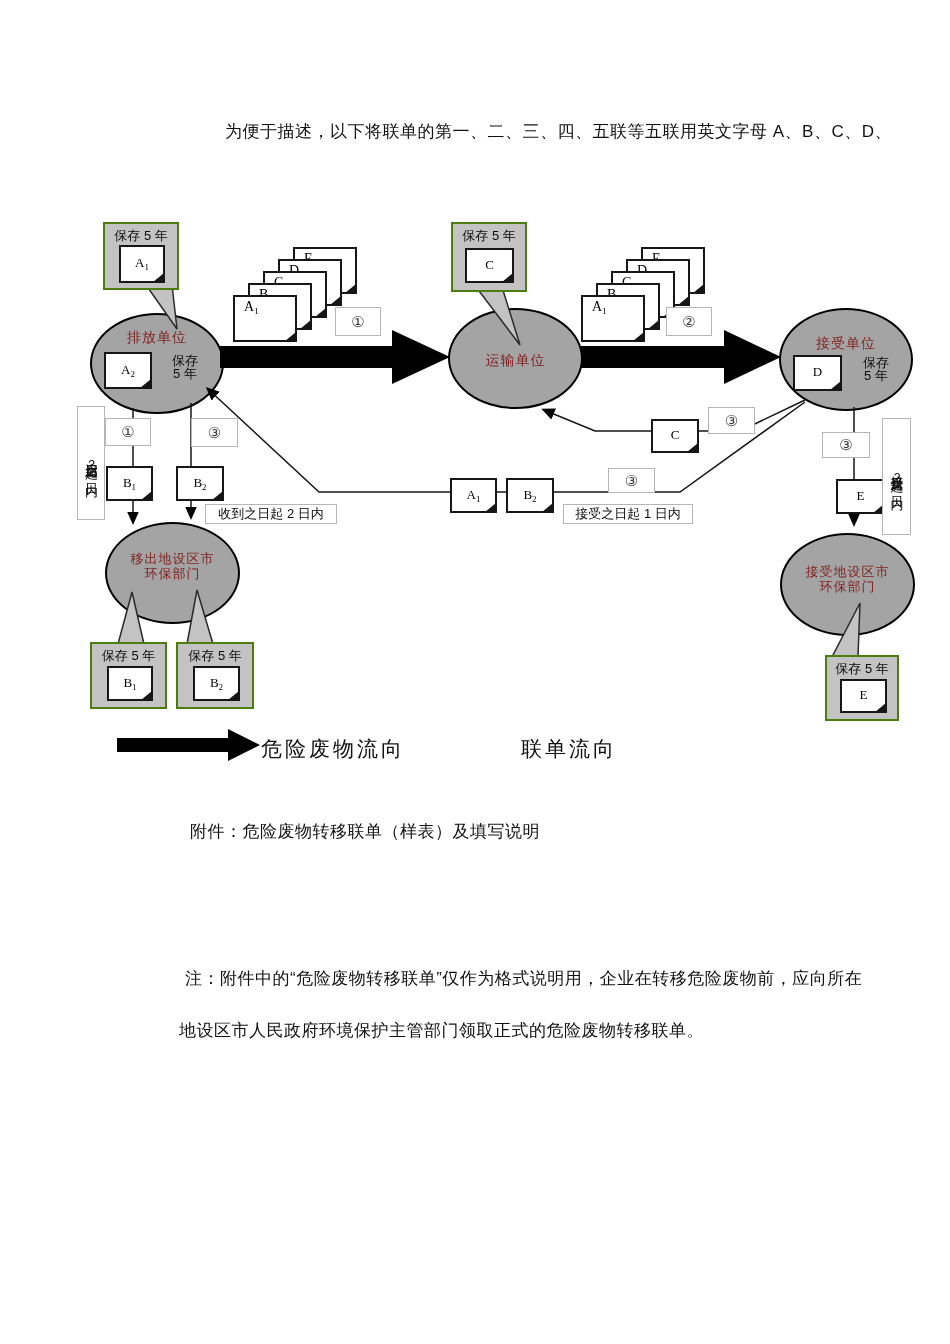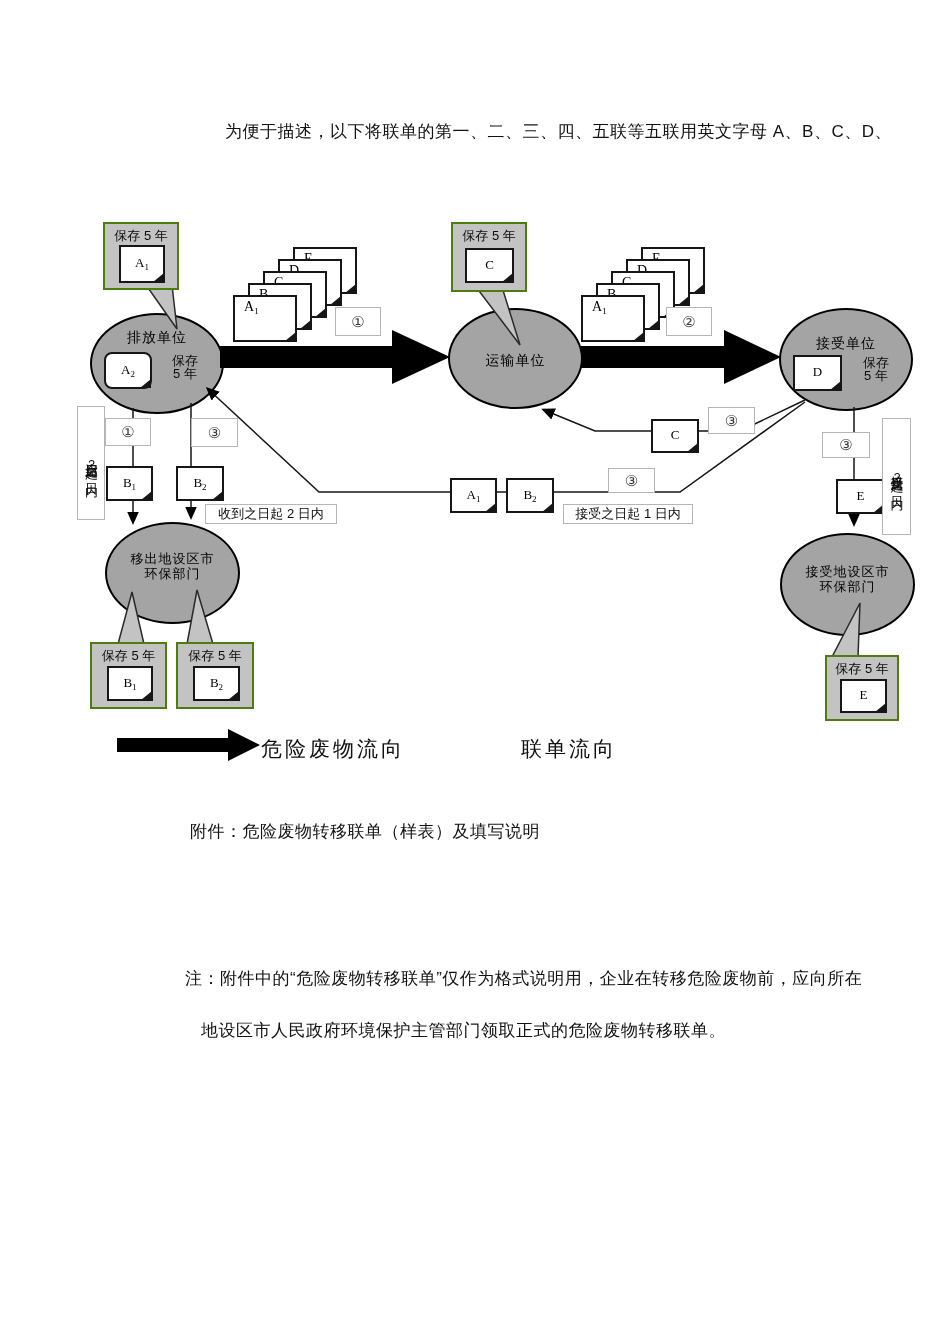--- a/index.html
+++ b/index.html
@@ -10,21 +10,21 @@
   .abs { position:absolute; }
   
   .para { font-size:17px; letter-spacing:0.5px; white-space:nowrap; }
   .isub { font-size:11px; vertical-align:-5px; }
   
   .node {
     position:absolute; border-radius:50%; background:#a4a4a4;
     border:2px solid #000; z-index:1;
   }
   .node .nlabel { position:absolute; left:0; right:0; text-align:center;
-    font-size:14px; letter-spacing:1px; color:#000000; }
+    font-size:14px; letter-spacing:1px; color:#7f1d1d; }
   .node .nkeep { position:absolute; text-align:center; font-size:13px;
     line-height:13px; color:#0c0c0c; }
   
   #overlay { position:absolute; left:0; top:0; z-index:2; }
   
   .callout {
     position:absolute; background:#c3c3c3; border:2px solid #4d7c0f; z-index:3;
   }
   .callout .ctitle { position:absolute; top:3px; left:0; right:0;
     text-align:center; font-size:13px; color:#0c0c0c; }
@@ -140,21 +140,21 @@
         <span class="dl"><span>B</span><span class="sub">2</span></span>
       </div>
   </div>
   <div class="callout" style="left:777px; top:655px; width:70px; height:62px;">
     <div class="ctitle">保存 5 年</div>
     <div class="doc" style="left:13px; top:22px; width:43px; height:30px;">
         <span class="dl"><span>E</span><span class="sub"></span></span>
       </div>
   </div>
 
-  <div class="doc" style="left:56px; top:352px; width:44px; height:33px;border-radius:8px;">
+  <div class="doc" style="left:56px; top:352px; width:44px; height:33px;">
       <span class="dl"><span>A</span><span class="sub">2</span></span>
     </div>
   <div class="doc" style="left:745px; top:355px; width:45px; height:32px;">
       <span class="dl"><span>D</span><span class="sub"></span></span>
     </div>
 
   <div class="doc stackdoc" style="left:245px; top:247px; width:60px; height:43px;">
       <span class="dl"><span>E</span><span class="sub"></span></span>
     </div>
   <div class="doc stackdoc" style="left:230px; top:259px; width:60px; height:43px;">
@@ -216,15 +216,15 @@
   <div class="tbox vbox" style="left:29px; top:406px; width:26px; height:112px;">启运之日起2日内</div>
   <div class="tbox vbox" style="left:834px; top:418px; width:27px; height:115px;">接受之日起2日内</div>
   <div class="tbox" style="left:157px; top:504px; width:130px; height:18px;">收到之日起 2 日内</div>
   <div class="tbox" style="left:515px; top:504px; width:128px; height:18px;">接受之日起 1 日内</div>
 
   <div class="legend-text" style="left:213px; top:735px;">危险废物流向</div>
   <div class="legend-text" style="left:473px; top:735px;">联单流向</div>
 
   <div class="abs para" style="left:142px; top:820px;">附件：危险废物转移联单（样表）及填写说明</div>
   <div class="abs para" style="left:137px; top:967px;">注：附件中的“危险废物转移联单”仅作为格式说明用，企业在转移危险废物前，应向所在</div>
-  <div class="abs para" style="left:153px; top:1019px;text-align:center;">地设区市人民政府环境保护主管部门领取正式的危险废物转移联单。</div>
+  <div class="abs para" style="left:131px; top:1019px;text-align:center;">地设区市人民政府环境保护主管部门领取正式的危险废物转移联单。</div>
 
 </div>
 
 </body></html>

